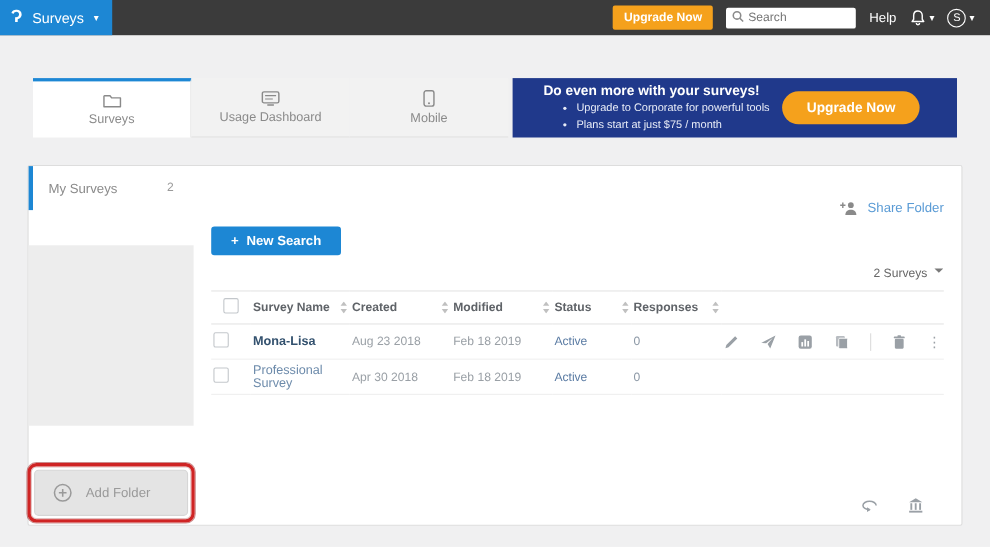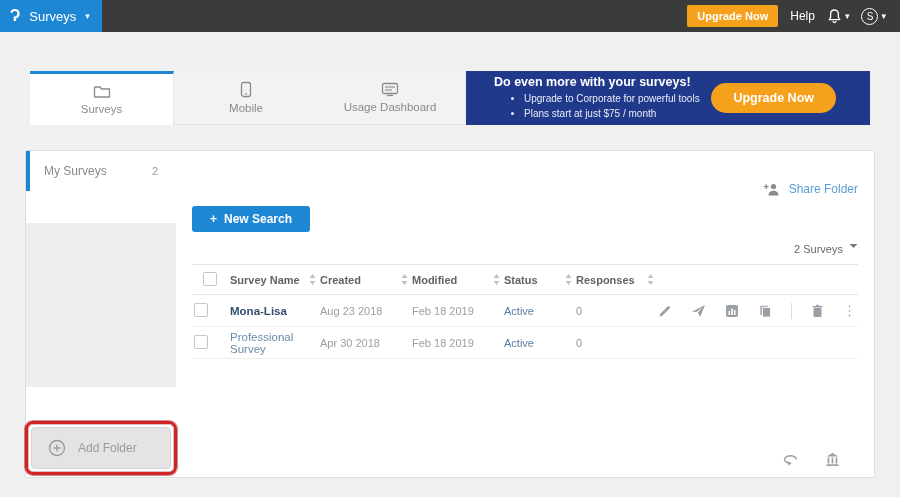--- a/index.html
+++ b/index.html
@@ -96,20 +96,27 @@
 <body>
 
 <div class="topbar">
   <div class="logo-tile">
     <span class="logo-glyph">Ɂ</span>
     <span class="topnav-label">Surveys</span>
     <span class="caret">▾</span>
   </div>
   <div class="topbar-right">
     <button class="btn-upgrade-top">Upgrade Now</button>
+    <div class="searchbox">
+      <svg class="mag" width="12" height="12" viewBox="0 0 12 12">
+        <circle cx="5" cy="5" r="3.4" fill="none" stroke="#8a8a8a" stroke-width="1.4"></circle>
+        <line x1="7.6" y1="7.6" x2="10.6" y2="10.6" stroke="#8a8a8a" stroke-width="1.4"></line>
+      </svg>
+      <input type="text" placeholder="Search" style="">
+    </div>
     <span class="help-label">Help</span>
     <div class="bell-wrap">
       <svg width="15" height="16" viewBox="0 0 15 16">
         <path d="M7.5 2 C4.8 2 3.6 4 3.6 6.2 L3.6 9.5 L2.2 11.6 L12.8 11.6 L11.4 9.5 L11.4 6.2 C11.4 4 10.2 2 7.5 2 Z" fill="none" stroke="#fff" stroke-width="1.3" stroke-linejoin="round"></path>
         <path d="M6 13 a1.5 1.5 0 0 0 3 0" fill="none" stroke="#fff" stroke-width="1.3"></path>
       </svg>
       <span class="caret">▾</span>
     </div>
     <div class="avatar-wrap">
       <div class="avatar">S</div>
@@ -118,36 +125,36 @@
   </div>
 </div>
 
 <div class="upper-row">
   <div class="tabstrip">
     <div class="tab active">
       <svg width="18" height="15" viewBox="0 0 18 15">
         <path d="M1.5 3.5 L1.5 13 L16.5 13 L16.5 5 L8.5 5 L7 3 L2 3 Z" fill="none" stroke="#8a8a8a" stroke-width="1.3" stroke-linejoin="round"></path>
       </svg>
       <span class="tab-label">Surveys</span>
-    </div>
-    <div class="tab">
-      <svg width="12" height="17" viewBox="0 0 12 17">
-        <rect x="1.5" y="1.5" width="9" height="14" rx="2" fill="none" stroke="#8a8a8a" stroke-width="1.3"></rect>
-        <circle cx="6" cy="12.8" r="0.9" fill="#8a8a8a"></circle>
-      </svg>
-      <span class="tab-label">Mobile</span>
     </div>
     <div class="tab">
       <svg width="18" height="15" viewBox="0 0 18 15">
         <rect x="1.5" y="1.5" width="15" height="10" rx="1.5" fill="none" stroke="#8a8a8a" stroke-width="1.3"></rect>
         <line x1="4" y1="5" x2="14" y2="5" stroke="#8a8a8a" stroke-width="1.1"></line>
         <line x1="4" y1="8" x2="11" y2="8" stroke="#8a8a8a" stroke-width="1.1"></line>
         <line x1="6" y1="13.5" x2="12" y2="13.5" stroke="#8a8a8a" stroke-width="1.3"></line>
       </svg>
       <span class="tab-label">Usage Dashboard</span>
+    </div>
+    <div class="tab">
+      <svg width="12" height="17" viewBox="0 0 12 17">
+        <rect x="1.5" y="1.5" width="9" height="14" rx="2" fill="none" stroke="#8a8a8a" stroke-width="1.3"></rect>
+        <circle cx="6" cy="12.8" r="0.9" fill="#8a8a8a"></circle>
+      </svg>
+      <span class="tab-label">Mobile</span>
     </div>
   </div>
 
   <div class="banner">
     <div class="banner-text">
       <div class="banner-title">Do even more with your surveys!</div>
       <ul class="banner-bullets">
         <li>Upgrade to Corporate for powerful tools</li>
         <li>Plans start at just $75 / month</li>
       </ul>

